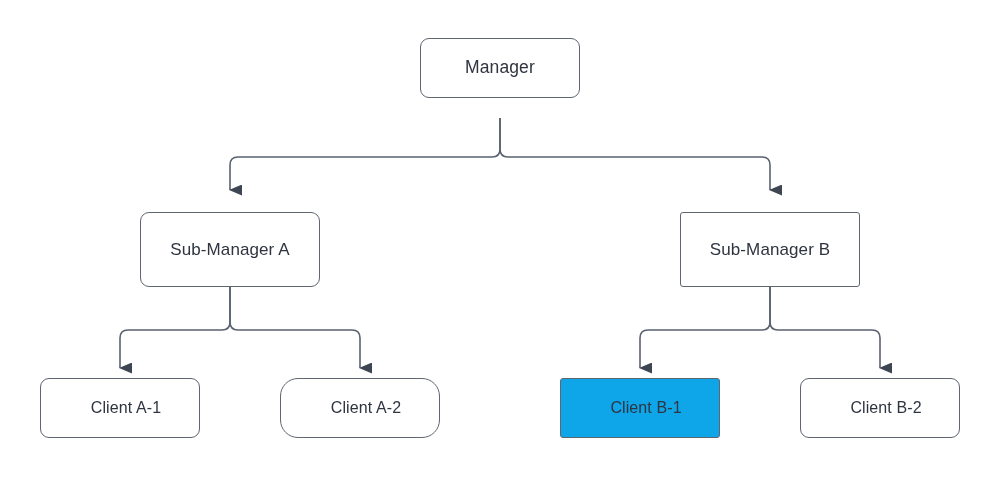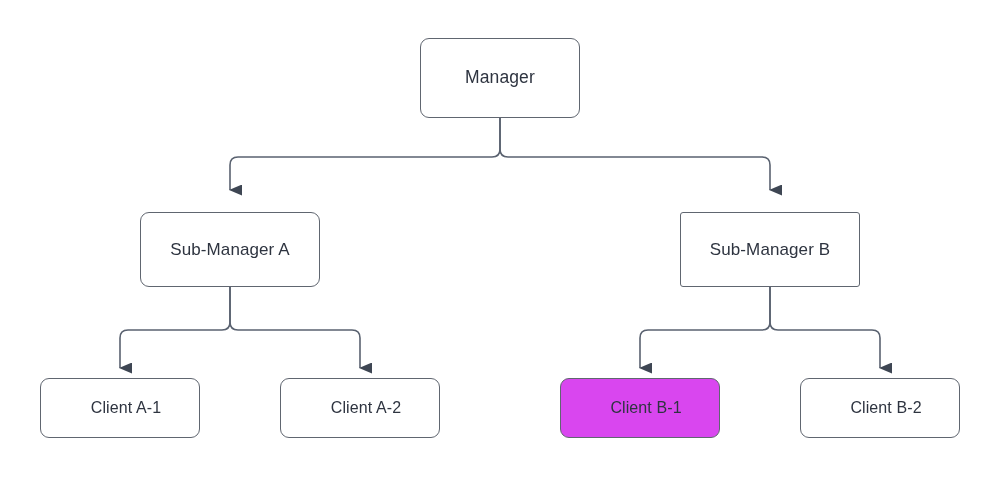--- a/index.html
+++ b/index.html
@@ -70,41 +70,41 @@
       <path d="M 230 275 L 230 322 Q 230 330 222 330 L 128 330 Q 120 330 120 338 L 120 368" marker-end="url(#arrow-down)"></path>
 
       <path d="M 230 275 L 230 322 Q 230 330 238 330 L 352 330 Q 360 330 360 338 L 360 368" marker-end="url(#arrow-down)"></path>
 
       <path d="M 770 275 L 770 322 Q 770 330 762 330 L 648 330 Q 640 330 640 338 L 640 368" marker-end="url(#arrow-down)"></path>
 
       <path d="M 770 275 L 770 322 Q 770 330 778 330 L 872 330 Q 880 330 880 338 L 880 368" marker-end="url(#arrow-down)"></path>
     </g>
   </svg>
 
-  <div class="node node-root" style="left: 420px; top: 38px; width: 160px; height: 80px; background: rgb(255, 255, 255); border-color: rgb(96, 102, 112); color: rgb(46, 52, 64); border-radius: 9px;">
+  <div class="node node-root" style="left: 420px; top: 38px; width: 160px; height: 60px; background: rgb(255, 255, 255); border-color: rgb(96, 102, 112); color: rgb(46, 52, 64); border-radius: 9px;">
     <span class="node-label">Manager</span>
   </div>
 
   <div class="node node-mid" style="left: 140px; top: 200px; width: 180px; height: 75px; background: rgb(255, 255, 255); border-color: rgb(96, 102, 112); color: rgb(46, 52, 64); border-radius: 9px;">
     <span class="node-label">Sub-Manager A</span>
   </div>
 
   <div class="node node-mid" style="left: 680px; top: 200px; width: 180px; height: 75px; background: rgb(255, 255, 255); border-color: rgb(96, 102, 112); color: rgb(46, 52, 64); border-radius: 3px;">
     <span class="node-label">Sub-Manager B</span>
   </div>
 
   <div class="node node-leaf" style="left: 40px; top: 378px; width: 160px; height: 60px; background: rgb(255, 255, 255); border-color: rgb(96, 102, 112); color: rgb(46, 52, 64); border-radius: 9px;">
     <span class="node-label">Client A-1</span>
   </div>
 
-  <div class="node node-leaf" style="left: 280px; top: 378px; width: 160px; height: 60px; background: rgb(255, 255, 255); border-color: rgb(96, 102, 112); color: rgb(46, 52, 64); border-radius: 9px;">
+  <div class="node node-leaf" style="left: 280px; top: 378px; width: 160px; height: 60px; background: rgb(255, 255, 255); border-color: rgb(96, 102, 112); color: rgb(46, 52, 64); border-radius: 18px;">
     <span class="node-label">Client A-2</span>
   </div>
 
-  <div class="node node-leaf" style="left: 560px; top: 378px; width: 160px; height: 60px; background: #d946ef; border-color: rgb(96, 102, 112); color: rgb(46, 52, 64); border-radius: 9px;">
+  <div class="node node-leaf" style="left: 560px; top: 378px; width: 160px; height: 60px; background: #0ea5e9; border-color: rgb(96, 102, 112); color: rgb(46, 52, 64); border-radius: 3px;">
     <span class="node-label">Client B-1</span>
   </div>
 
   <div class="node node-leaf" style="left: 800px; top: 378px; width: 160px; height: 60px; background: rgb(255, 255, 255); border-color: rgb(96, 102, 112); color: rgb(46, 52, 64); border-radius: 9px; text-align: center;">
     <span class="node-label">Client B-2</span>
   </div>
 
 </div>
 
 </body></html>

